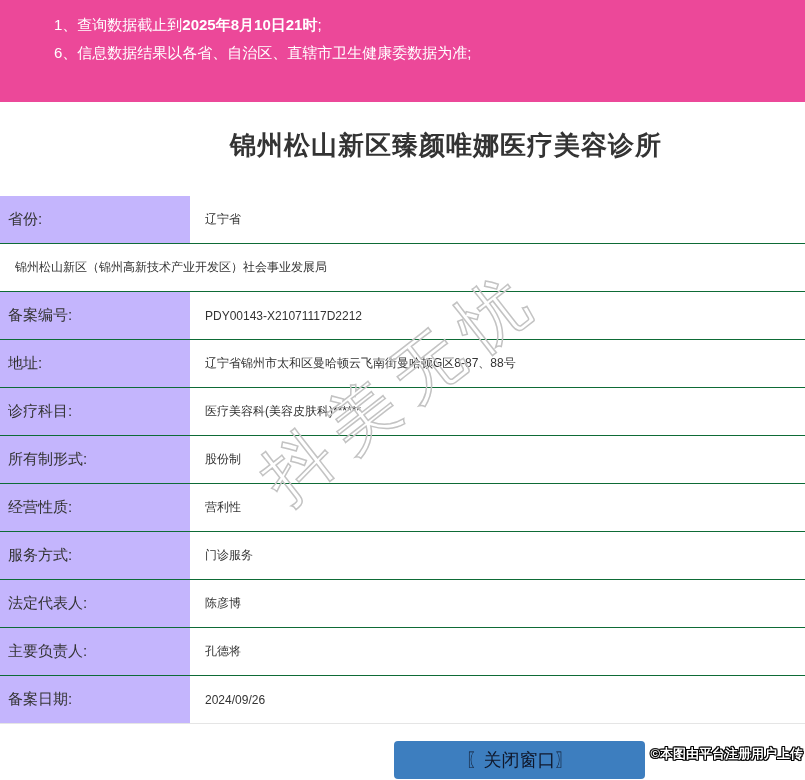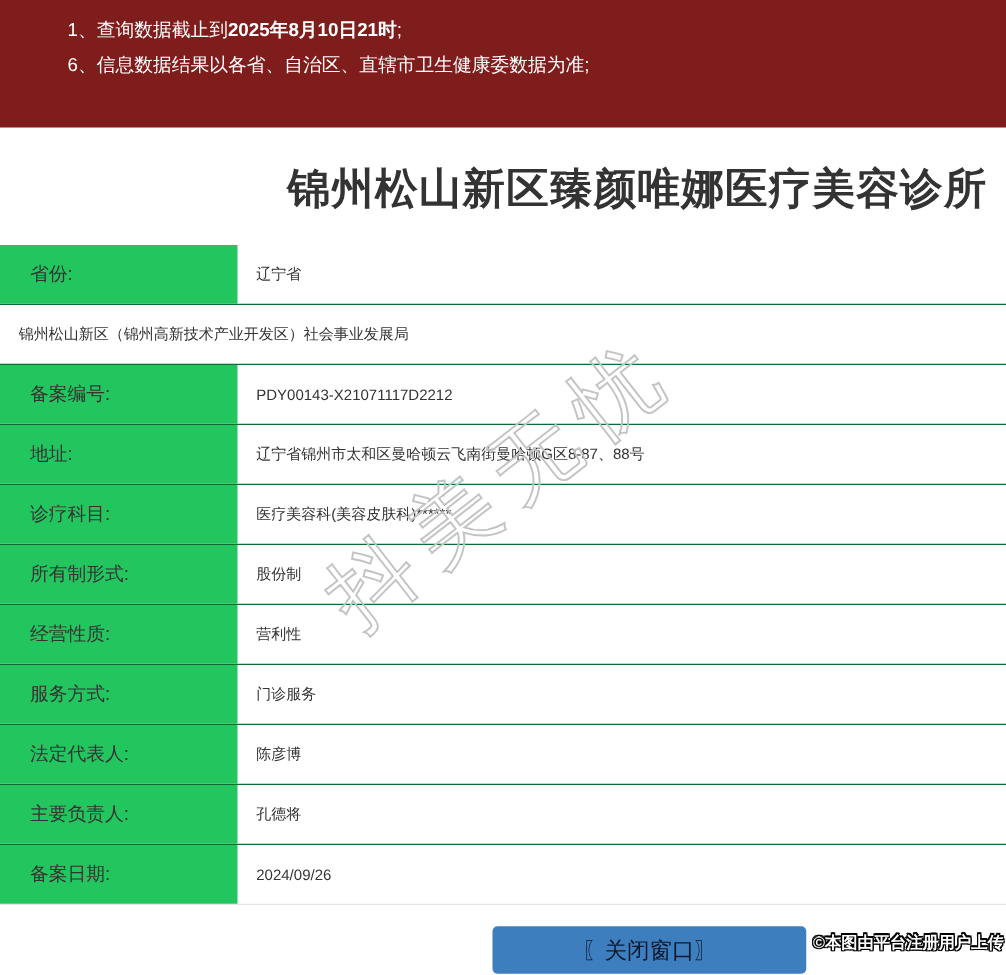--- a/index.html
+++ b/index.html
@@ -9,64 +9,64 @@
     font-family: "Liberation Sans", "DejaVu Sans", sans-serif;
   }
   body {
     width: 805px;
     height: 780px;
     position: relative;
     overflow: hidden;
   }
   
   .banner {
-    background: #7f1d1d;
+    background: #ec4899;
     width: 805px;
     height: 102px;
     box-sizing: border-box;
     padding: 11px 10px 0 54px;
     color: #ffffff;
   }
   .banner .notice-line {
     font-size: 15px;
     line-height: 28px;
     white-space: nowrap;
   }
   .banner .notice-line b { font-weight: 700; }
   
   .title-wrap {
     height: 94px;
     box-sizing: border-box;
     padding: 26px 0 0 230px;
   }
   .page-title {
     margin: 0;
-    font-size: 34px;
+    font-size: 26px;
     font-weight: 700;
     color: #333333;
     letter-spacing: 1px;
     white-space: nowrap;
   }
   
   .info-table { width: 805px; }
   .info-row {
     display: flex;
     height: 48px;
     box-sizing: border-box;
     border-bottom: 1px solid #0e6b36;
   }
   .info-row:last-child { border-bottom: 1px solid #e5e5e5; }
   .cell-label {
     width: 190px;
     flex: 0 0 190px;
-    background: #22c55e;
+    background: #c4b5fd;
     display: flex;
     align-items: center;
     box-sizing: border-box;
-    padding-left: 24px;
+    padding-left: 8px;
     font-size: 15px;
     color: #333333;
   }
   .cell-value {
     flex: 1;
     display: flex;
     align-items: center;
     box-sizing: border-box;
     padding-left: 15px;
     font-size: 12px;

